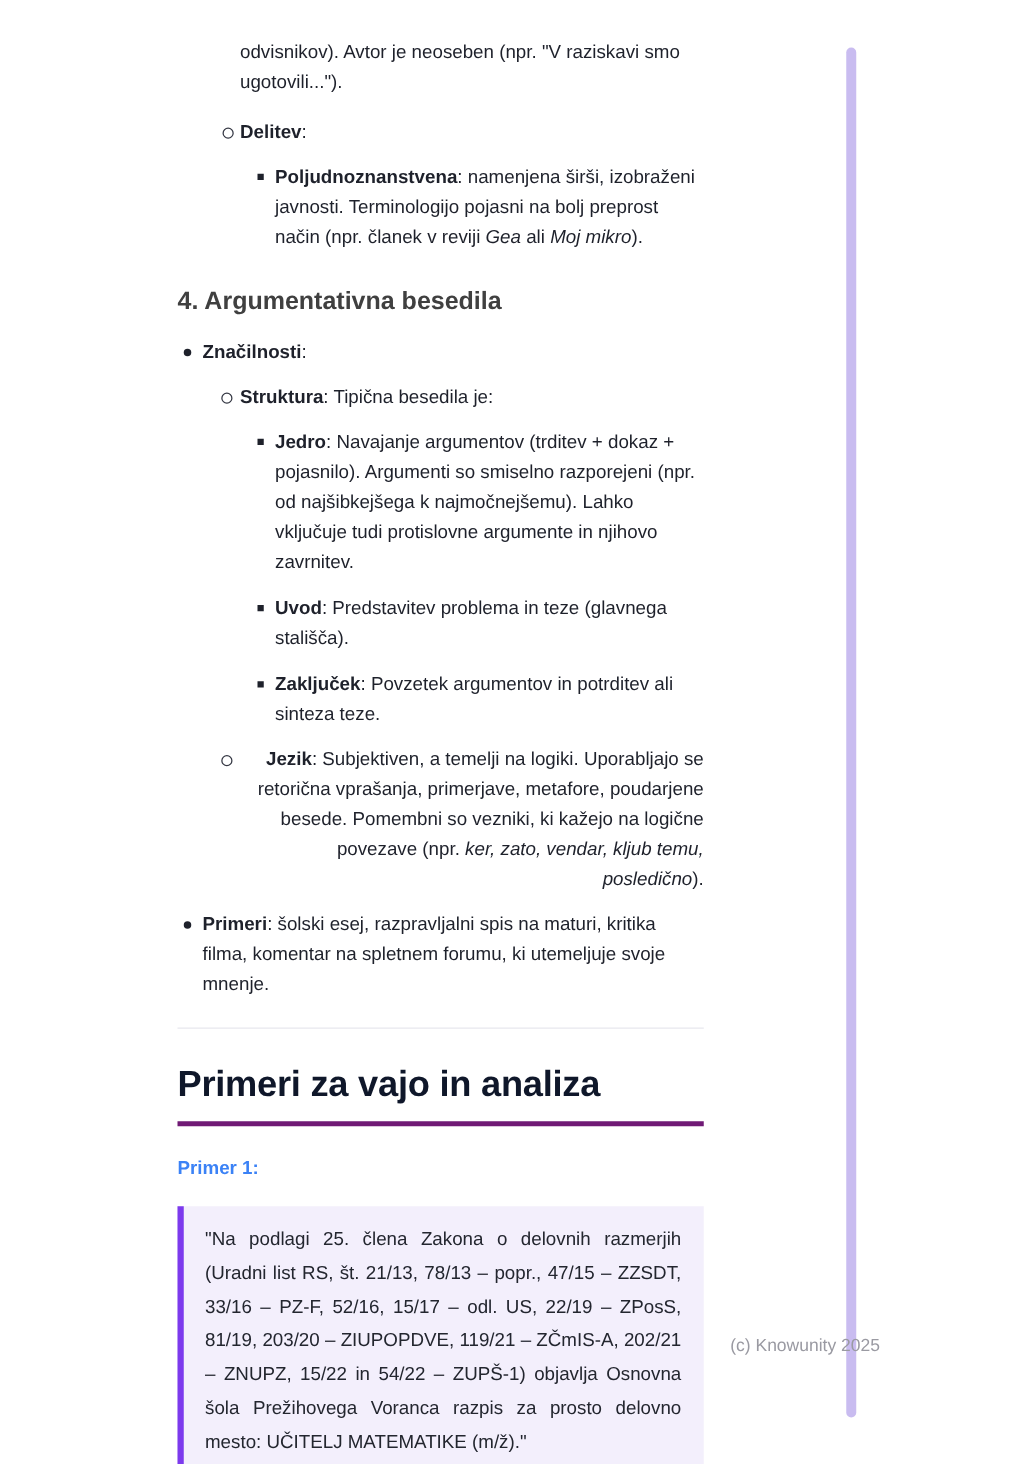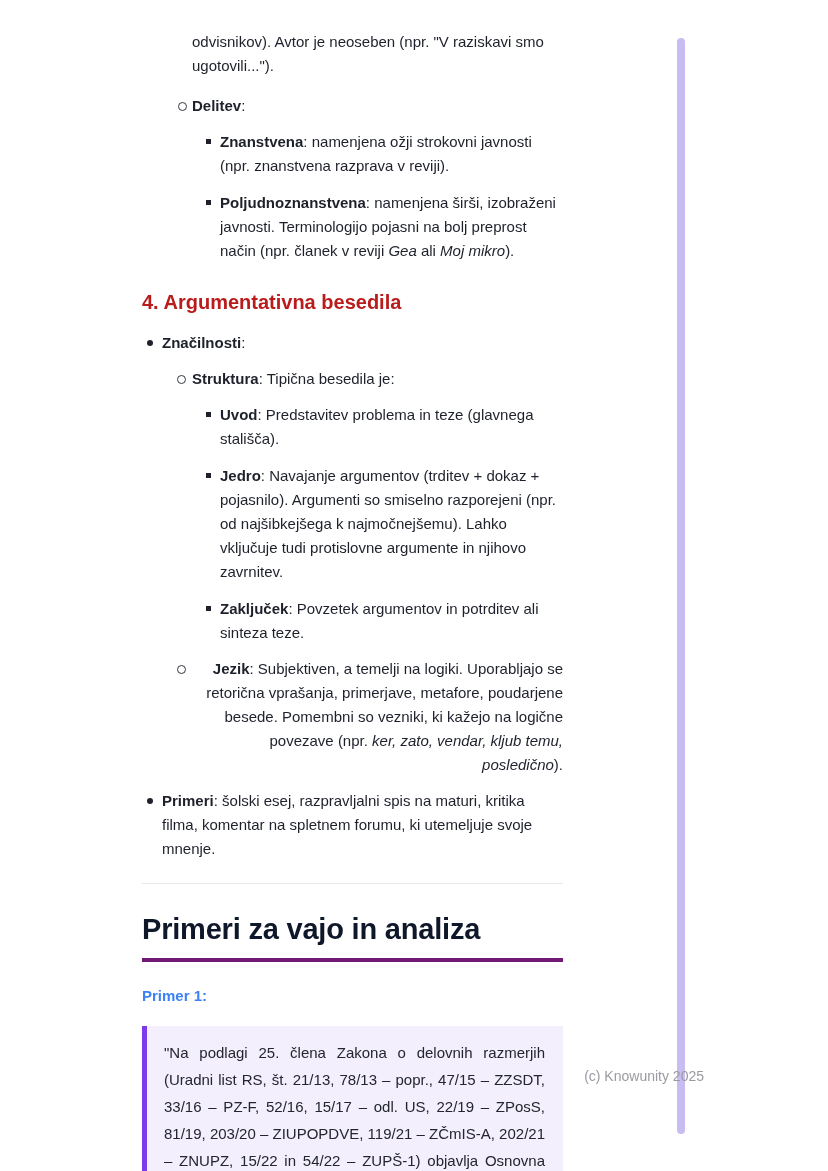--- a/index.html
+++ b/index.html
@@ -35,21 +35,21 @@
   .ul-sub > li::before { content: ""; position: absolute; left: 15px; top: 8px; width: 7px; height: 7px;
     border: 1.4px solid #343743; border-radius: 50%; background: transparent; }
 
   
   .ul-sub3 { margin-top: 12px; }
   .ul-sub3 > li { padding-left: 28px; margin-bottom: 13px; }
   .ul-sub3 > li:last-child { margin-bottom: 0; }
   .ul-sub3 > li::before { content: ""; position: absolute; left: 14px; top: 9px; width: 5px; height: 5px;
     background: #1e212b; }
 
-  .h3 { color: #b91c1c; font-size: 20px; line-height: 26px; font-weight: 700; margin: 26px 0 16px 0; }
+  .h3 { color: #404040; font-size: 20px; line-height: 26px; font-weight: 700; margin: 26px 0 16px 0; }
 
   .section-divider { border: none; border-top: 1px solid #e7e7ee; margin: 22px 0 0 0; }
 
   .h1 { color: #0f172a; font-size: 29px; line-height: 34px; font-weight: 800; letter-spacing: -0.2px;
     margin: 28px 0 0 0; padding-bottom: 12px; border-bottom: 4px solid #701a75; }
 
   .primer-label { margin-top: 22px; font-weight: 700; color: #3b82f6; }
 
   .quote { margin: 18px 0 0 0; background: #f3effc; border-left: 5px solid #7c3aed;
     padding: 13px 18px 13px 17px; font-size: 15px; line-height: 27px; text-align: justify; color: #23262f; }
@@ -65,44 +65,41 @@
 <div class="page">
   <div class="content">
 
     <p class="continuation">odvisnikov). Avtor je neoseben (npr. "V raziskavi smo ugotovili...").</p>
 
     <ul class="ul-top2">
       <li>
         <strong>Delitev</strong><span>:</span>
         <ul class="ul-sub3">
           <li>
-            <strong>Znanstvena</strong><span>: namenjena ožji strokovni javnosti (npr. znanstvena razprava v reviji).</span>
-          </li>
-          <li>
             <strong>Poljudnoznanstvena</strong><span>: namenjena širši, izobraženi javnosti. Terminologijo pojasni na bolj preprost način (npr. članek v reviji </span><em>Gea</em><span> ali </span><em>Moj mikro</em><span>).</span>
           </li>
         </ul>
       </li>
     </ul>
 
     <h3 class="h3">4. Argumentativna besedila</h3>
 
     <ul class="ul-main">
 
       <li>
         <strong>Značilnosti</strong><span>:</span>
         <ul class="ul-sub">
           <li>
             <strong>Struktura</strong><span>: Tipična besedila je:</span>
             <ul class="ul-sub3">
               <li>
-                <strong>Uvod</strong><span>: Predstavitev problema in teze (glavnega stališča).</span>
+                <strong>Jedro</strong><span>: Navajanje argumentov (trditev + dokaz + pojasnilo). Argumenti so smiselno razporejeni (npr. od najšibkejšega k najmočnejšemu). Lahko vključuje tudi protislovne argumente in njihovo zavrnitev.</span>
               </li>
               <li>
-                <strong>Jedro</strong><span>: Navajanje argumentov (trditev + dokaz + pojasnilo). Argumenti so smiselno razporejeni (npr. od najšibkejšega k najmočnejšemu). Lahko vključuje tudi protislovne argumente in njihovo zavrnitev.</span>
+                <strong>Uvod</strong><span>: Predstavitev problema in teze (glavnega stališča).</span>
               </li>
               <li>
                 <strong>Zaključek</strong><span>: Povzetek argumentov in potrditev ali sinteza teze.</span>
               </li>
             </ul>
           </li>
           <li>
             <strong>Jezik</strong><span>: Subjektiven, a temelji na logiki. Uporabljajo se retorična vprašanja, primerjave, metafore, poudarjene besede. Pomembni so vezniki, ki kažejo na logične povezave (npr. </span><em>ker, zato, vendar, kljub temu, posledično</em><span>).</span>
           </li>
         </ul>

